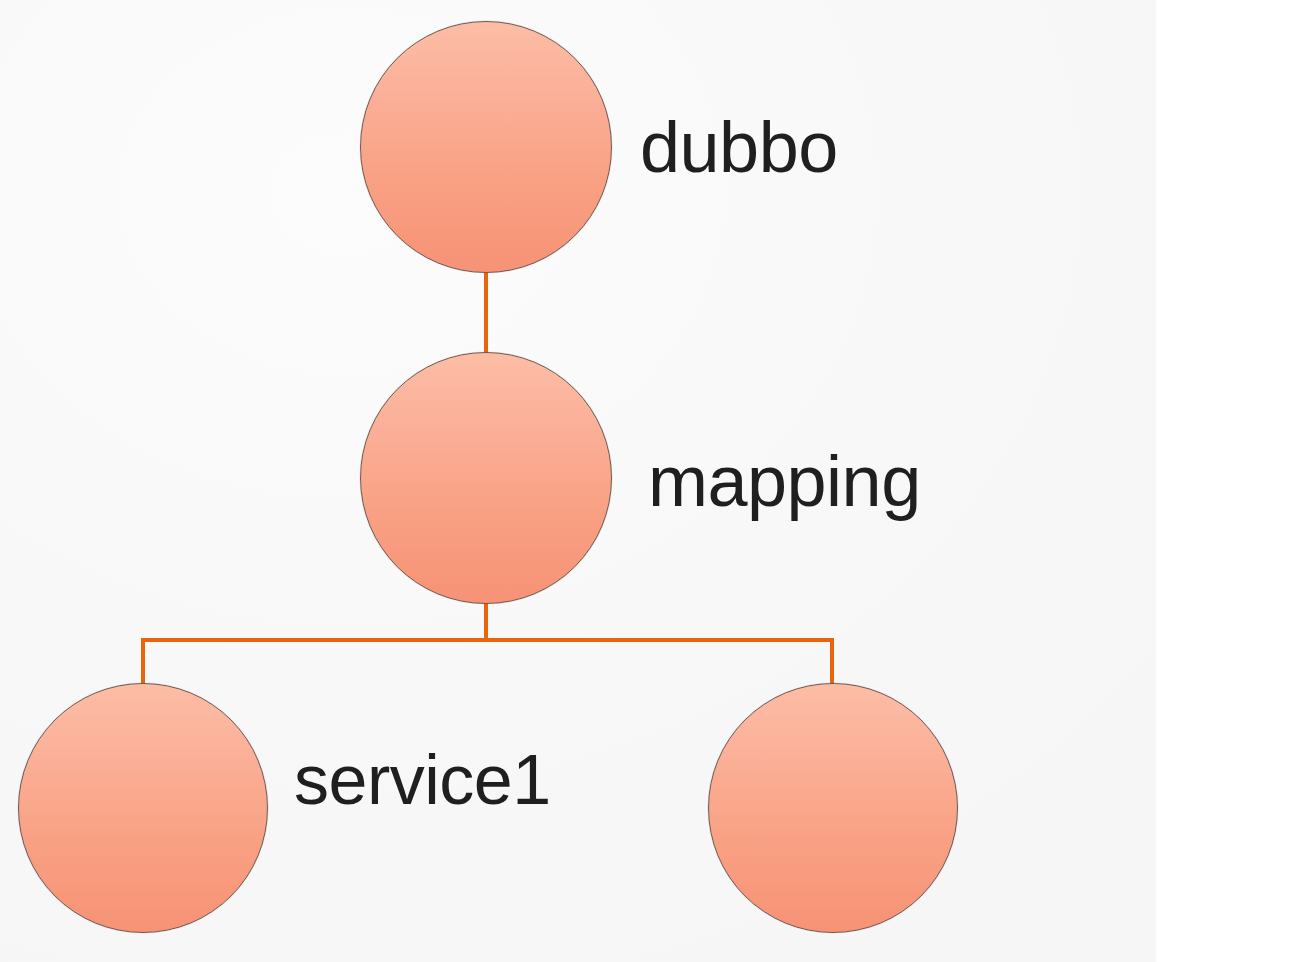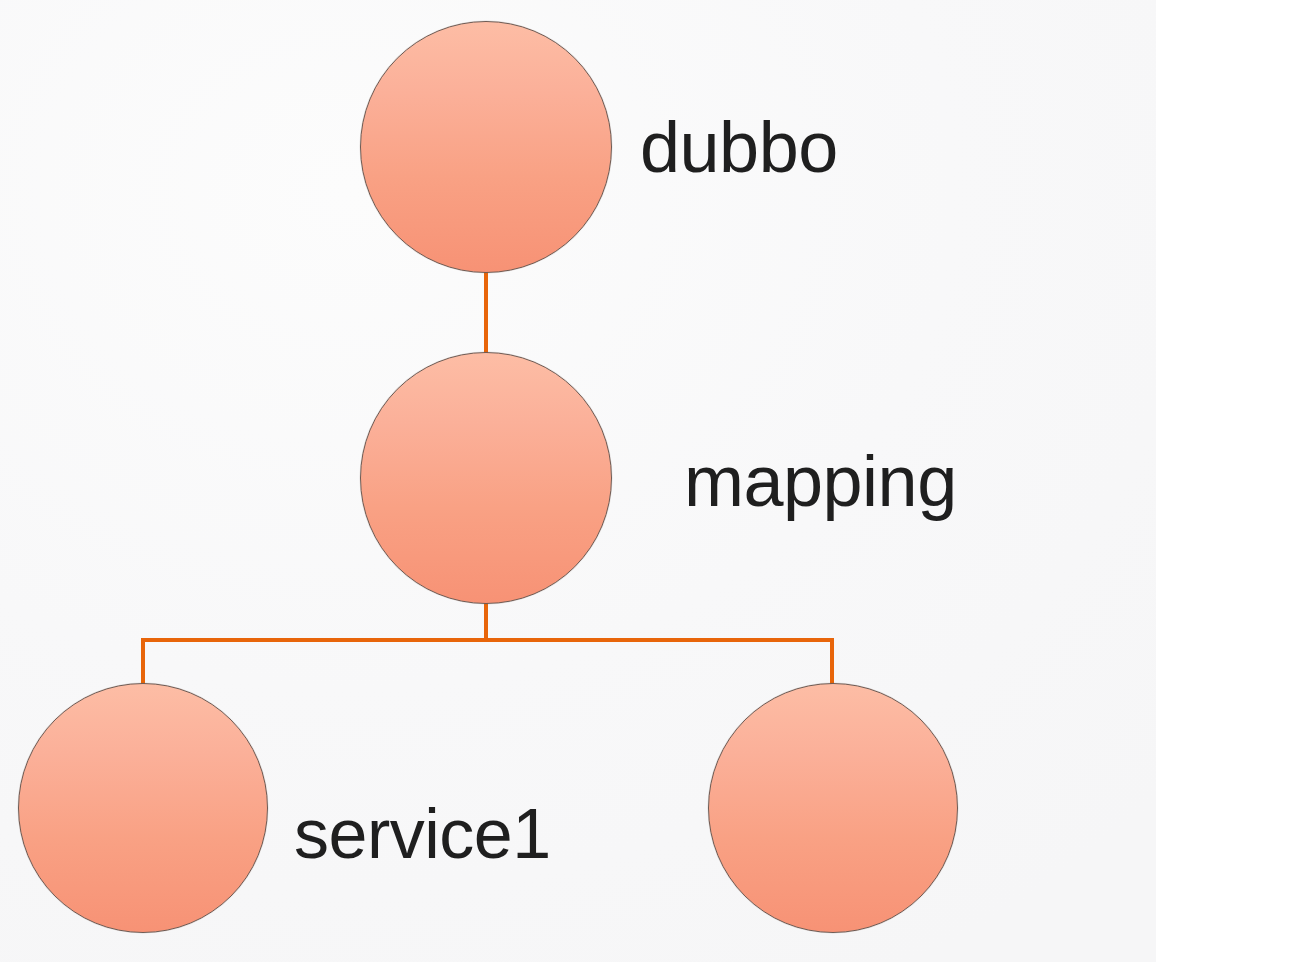--- a/index.html
+++ b/index.html
@@ -62,20 +62,20 @@
       <line x1="143" y1="638" x2="143" y2="686" stroke="#e8650a" stroke-width="4"></line>
 
       <line x1="832" y1="638" x2="832" y2="686" stroke="#e8650a" stroke-width="4"></line>
     </g>
   </svg>
 
   <div class="node" style="left:360px; top:21px; width:252px; height:252px;"></div>
   <div class="node-label" style="left:640px; top:147px; font-size:72px; transform:translateY(-50%);">dubbo</div>
 
   <div class="node" style="left:360px; top:352px; width:252px; height:252px;"></div>
-  <div class="node-label" style="left:648px; top:481px; font-size:72px; transform:translateY(-50%);margin-left:36px;">mapping</div>
+  <div class="node-label" style="left:648px; top:481px; font-size:72px; transform:translateY(-50%);">mapping</div>
 
   <div class="node" style="left:18px; top:683px; width:250px; height:250px;"></div>
-  <div class="node-label" style="left:294px; top:834px; font-size:70px; transform:translateY(-50%);">service1</div>
+  <div class="node-label" style="left:294px; top:780px; font-size:70px; transform:translateY(-50%);">service1</div>
 
   <div class="node" style="left:708px; top:683px; width:250px; height:250px;"></div>
 
 </div>
 
 </body></html>

